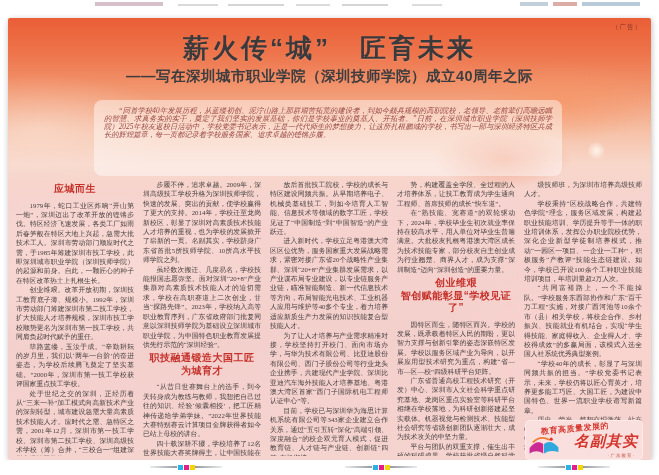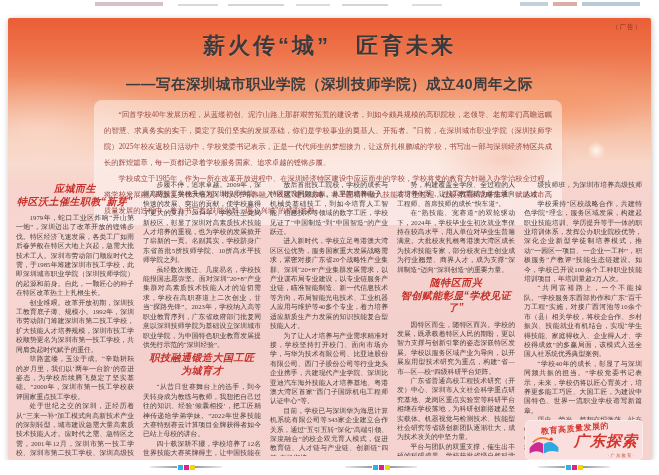--- a/index.html
+++ b/index.html
@@ -22,48 +22,48 @@
       radial-gradient(ellipse 95px 42px at 77% 32%, rgba(236,112,70,.45), transparent 72%),
       radial-gradient(ellipse 190px 75px at 5% 25%, rgba(255,255,255,.32), transparent 72%),
       radial-gradient(ellipse 240px 110px at 14% 58%, rgba(255,230,222,.45), transparent 75%),
       radial-gradient(ellipse 260px 120px at 96% 74%, rgba(255,214,206,.55), transparent 75%),
       linear-gradient(180deg,#ea5e36 0%,#ee744b 8%,#f29a73 17%,#f6c2a8 26%,#f8d7ca 33%,#f6d3cf 42%,#f4d0cd 72%,#f5d3cf 100%);
   }
   .ad-label{position:absolute;top:5px;right:9px;font-size:6.5px;color:#8a3424;letter-spacing:1px;}
   .main-title{
     position:absolute;left:0;right:0;top:13px;text-align:center;
     font-family:"Liberation Sans","DejaVu Sans",sans-serif;
-    font-size:22px;font-weight:900;color:#3a3a3c;letter-spacing:3px;
+    font-size:26px;font-weight:900;color:#3a3a3c;letter-spacing:3px;
     text-shadow:0 1px 0 rgba(255,255,255,.15);
   }
   .sub-title{
-    position:absolute;left:0;right:0;top:57px;text-align:center;
+    position:absolute;left:0;right:0;top:49px;text-align:center;
     font-family:"Liberation Sans","DejaVu Sans",sans-serif;
     font-size:14.5px;font-weight:700;color:#3d3d3f;letter-spacing:.5px;
   }
   
   .intro-panel{
     position:absolute;left:86px;top:82px;width:468px;min-height:76px;
     background:rgba(255,255,255,.45);border-radius:8px;
     padding:7px 10px 6px 10px;box-sizing:border-box;
   }
   .intro-para{
-    margin:0;font-size:7.3px;line-height:16px;color:#994741;
-    text-align:justify;text-indent:2em;word-break:break-all;
+    margin:0;font-size:7.3px;line-height:8px;color:#994741;
+    font-style:italic;text-align:justify;text-indent:2em;word-break:break-all;
   }
   
   .columns{
     position:absolute;left:8px;top:162px;width:627px;height:276px;
     display:flex;gap:9px;
   }
   .col{width:118px;flex:0 0 118px;overflow:hidden;height:276px;}
   .col-heading{
     font-family:"Liberation Sans","DejaVu Sans",sans-serif;
     color:#c5312a;font-weight:800;font-size:10px;line-height:12.5px;
-    text-align:center;margin:3px 0 5px 0;letter-spacing:.5px;font-style:italic;
+    text-align:center;margin:3px 0 5px 0;letter-spacing:.5px;
   }
   .body-para{
     margin:0;font-size:6.8px;line-height:9.4px;color:#474140;
     text-align:justify;text-indent:2em;word-break:break-all;
   }
   
   .gd-logo{
     position:absolute;left:517px;top:402px;width:118px;height:40px;
     background:#f9dfdd;border-radius:5px;box-shadow:0 0 0 1px rgba(255,255,255,.4) inset;
   }
@@ -102,28 +102,26 @@
   <i style="left:582px;top:2px;width:58px;height:4px;background:#7e9cb8;"></i>
 </div>
 
 <div class="page">
   <div class="ad-label">（广告）</div>
   <div class="main-title">薪火传“城”　匠育未来</div>
   <div class="sub-title">——写在深圳城市职业学院（深圳技师学院）成立40周年之际</div>
 
   <div class="intro-panel">
       <p class="intro-para">“回首学校40年发展历程，从蓝缕初创、泥泞山路上那群艰苦拓荒的建设者，到如今颇具规模的高职院校，老领导、老前辈们高瞻远瞩的智慧、求真务实的实干，奠定了我们坚实的发展基础，你们是学校事业的奠基人、开拓者。”日前，在深圳城市职业学院（深圳技师学院）2025年校友返校日活动中，学校党委书记表示，正是一代代师生的梦想接力，让这所扎根鹏城的学校，书写出一部与深圳经济特区共成长的辉煌篇章，每一页都记录着学校服务国家、追求卓越的铿锵步履。</p>
-      <p class="intro-para">学校成立于1985年，作为一所在改革开放进程中、在深圳经济特区建设中应运而生的学校，学校将党的教育方针融入办学治校全过程，将学校发展融入民族复兴伟大征程，将人才培养融入“双区”建设战略，将工匠精神融入技能育才全过程，在服务国家战略需求、赋能城市高质量发展的过程中，着力书写着“技能兴邦、匠心兴城”的精彩答卷。</p>
     </div>
 
   <div class="columns">
       <div class="col">
         <div class="col-heading">
           <div>应城而生</div>
-          <div>特区沃土催生职教“新芽”</div>
         </div>
         <p class="body-para">1979年，蛇口工业区炸响“开山第一炮”，深圳迈出了改革开放的铿锵步伐。特区经济飞速发展，各类工厂如雨后春笋般在特区大地上兴起，急需大批技术工人。深圳市劳动部门顺应时代之需，于1985年筹建深圳市技工学校，此即深圳城市职业学院（深圳技师学院）的起源和前身。自此，一颗匠心的种子在特区改革热土上扎根生长。</p>
         <p class="body-para">创业维艰。改革开放初期，深圳技工教育底子薄、规模小。1992年，深圳市劳动部门筹建深圳市第二技工学校，扩大技能人才培养规模，深圳市技工学校顺势更名为深圳市第一技工学校，共同肩负起时代赋予的重任。</p>
         <p class="body-para">筚路蓝缕，玉汝于成。“辛勤耕耘的岁月里，我们以‘两年一台阶’的奋进姿态，为学校后续腾飞奠定了坚实基础。”2000年，深圳市第一技工学校获评国家重点技工学校。</p>
         <p class="body-para">处于世纪之交的深圳，正经历着从“三来一补”加工模式向高新技术产业的深刻转型，城市建设急需大量高素质技术技能人才。应时代之需、急特区之需，2001年12月，深圳市第一技工学校、深圳市第二技工学校、深圳高级技术学校（筹）合并，“三校合一”组建深圳高级技工学校。</p>
       </div>
       <div class="col">
         <p class="body-para">步履不停，追求卓越。2009年，深圳高级技工学校升格为深圳技师学院，快速的发展、突出的贡献，使学校赢得了更大的支持。2014年，学校迁至龙岗新校区，彰显了深圳对高素质技术技能人才培养的重视，也为学校的发展掀开了崭新的一页。名副其实，学校跻身广东省首批5所技师学院、10所高水平技师学院之列。</p>
         <p class="body-para">虽经数次搬迁、几度易名，学校技能报国志愿弥坚。面对深圳“20+8”产业集群对高素质技术技能人才的迫切需求，学校在高职赛道上二次创业，甘当“探路先锋”。2023年，学校纳入高等职业教育序列，广东省政府部门批复同意以深圳技师学院为基础设立深圳城市职业学院，为中国特色职业教育发展提供先行示范的“深圳经验”。</p>
         <div class="col-heading">
@@ -136,21 +134,21 @@
       <div class="col">
         <p class="body-para">放后首批技工院校，学校的成长与特区建设同频共振。从早期培养电子、机械类基础技工，到如今培育人工智能、信息技术等领域的数字工匠，学校见证了“中国制造”到“中国智造”的产业跃迁。</p>
         <p class="body-para">进入新时代，学校立足粤港澳大湾区区位优势，服务国家重大发展战略需求，紧密对接广东省20个战略性产业集群、深圳“20+8”产业集群发展需求，以产业谋布局专业建设，以专业链服务产业链，瞄准智能制造、新一代信息技术等方向，布局智能光电技术、工业机器人应用与维护等40多个专业，着力培养适应新质生产力发展的知识技能复合型技能人才。</p>
         <p class="body-para">为了让人才培养与产业需求精准对接，学校坚持打开校门、面向市场办学，与华为技术有限公司、比亚迪股份有限公司、西门子股份公司等行业龙头企业携手，共建现代产业学院、深圳比亚迪汽车海外技能人才培养基地、粤港澳大湾区首家“西门子国际机电工程师认证中心”等。</p>
         <p class="body-para">目前，学校已与深圳华为海思计算机系统有限公司等343家企业建立合作关系，通过“五引五转”深化“高端引领、深度融合”的校企双元育人模式，促进教育链、人才链与产业链、创新链“四链”有机衔接。</p>
       </div>
       <div class="col">
         <p class="body-para">势，构建覆盖全学段、全过程的人才培养体系，让技工教育成为学生通向工程师、首席技师的成长“快车道”。</p>
         <p class="body-para">在“熟技能、宽赛道”的双轮驱动下，2024年，学校毕业生初次就业率保持在较高水平，用人单位对毕业生普遍满意。大批校友扎根粤港澳大湾区成长为技术技能专家，部分校友自主创业成为行业翘楚、商界人才，成为支撑“深圳制造”迈向“深圳创造”的重要力量。</p>
         <div class="col-heading">
-          <div>随特区而兴</div>
+          <div>创业维艰</div>
           <div>智创赋能彰显“学校见证了”</div>
         </div>
         <p class="body-para">因特区而生，随特区而兴。学校的发展，既承载着特区人民的期盼，更以智力支撑与创新引擎的姿态深嵌特区发展。学校以服务区域产业为导向，以开展应用型技术研究为重点，构建“省—市—区—校”四级科研平台矩阵。</p>
         <p class="body-para">广东省普通高校工程技术研究（开发）中心、深圳市人文社会科学重点研究基地、龙岗区重点实验室等科研平台相继在学校落地，为科研创新搭建起坚实载体。机器视觉与检测技术、技能型社会研究等省级创新团队逐渐壮大，成为技术攻关的中坚力量。</p>
         <p class="body-para">平台与团队的双重支撑，催生出丰硕的科研成果。学校获批省级自然科学基金项目、省级教育规划课题等科研立项20项，获得梁希林业科学技术奖科技进步奖、广东省环境保护科学技术奖二等奖等科研成果3项，在应用型技术研究领域持续突破，用科研实力为产业发展续航。</p>
       </div>
       <div class="col">
         <p class="body-para">级技师班，为深圳市培养高级技师人才。</p>
         <p class="body-para">学校秉持“区校战略合作，共建特色学院”理念，服务区域发展，构建起职业技能培训、学历提升等于一体的职业培训体系，发挥公办职业院校优势，深化企业新型学徒制培养模式，推动“一园区一项目、一企业一工种”，积极服务“产教评”技能生态链建设。如今，学校已开设100余个工种职业技能培训项目，年培训量超2万人次。</p>
         <p class="body-para">“共同富裕路上，一个不能掉队。”学校服务东西部协作和广东“百千万工程”实施，对接广西河池等10余个市（县）相关学校，将校企合作、乡村振兴、技能就业有机结合，实现“学生得技能、家庭得收入、企业得人才、学校得成效”的多赢局面，该模式入选全国人社系统优秀典型案例。</p>
@@ -160,21 +158,21 @@
     </div>
 
   <div class="gd-logo">
     <svg width="32" height="22" viewBox="0 0 40 27">
       <path d="M2,16 C8,8 14,7 19,11 L19,23 C13,19 8,19 2,23 Z" fill="#cc2a93"></path>
       <path d="M38,15 C31,7 25,7 20,11 L20,23 C26,19 31,19 38,21 Z" fill="#2fa8dd"></path>
       <path d="M6,9 C12,3 20,2 27,6" stroke="#ef7c30" stroke-width="2" fill="none"></path>
       <circle cx="29" cy="5" r="2" fill="#e03a2f"></circle>
     </svg>
     <span class="tagline">教育高质量发展的</span>
-    <span class="brand">广东探索</span>
+    <span class="brand">名副其实</span>
     <span class="subtext">·广东教育·</span>
   </div>
 </div>
 
 <div class="bottom-strip">
   <div class="reg-group" style="left:150px;">
     <span class="reg-line"></span>
     <span class="reg-sq" style="background:#2ab3e6;"></span>
     <span class="reg-sq" style="background:#e61e8c;"></span>
     <span class="reg-sq" style="background:#f6d500;"></span>

